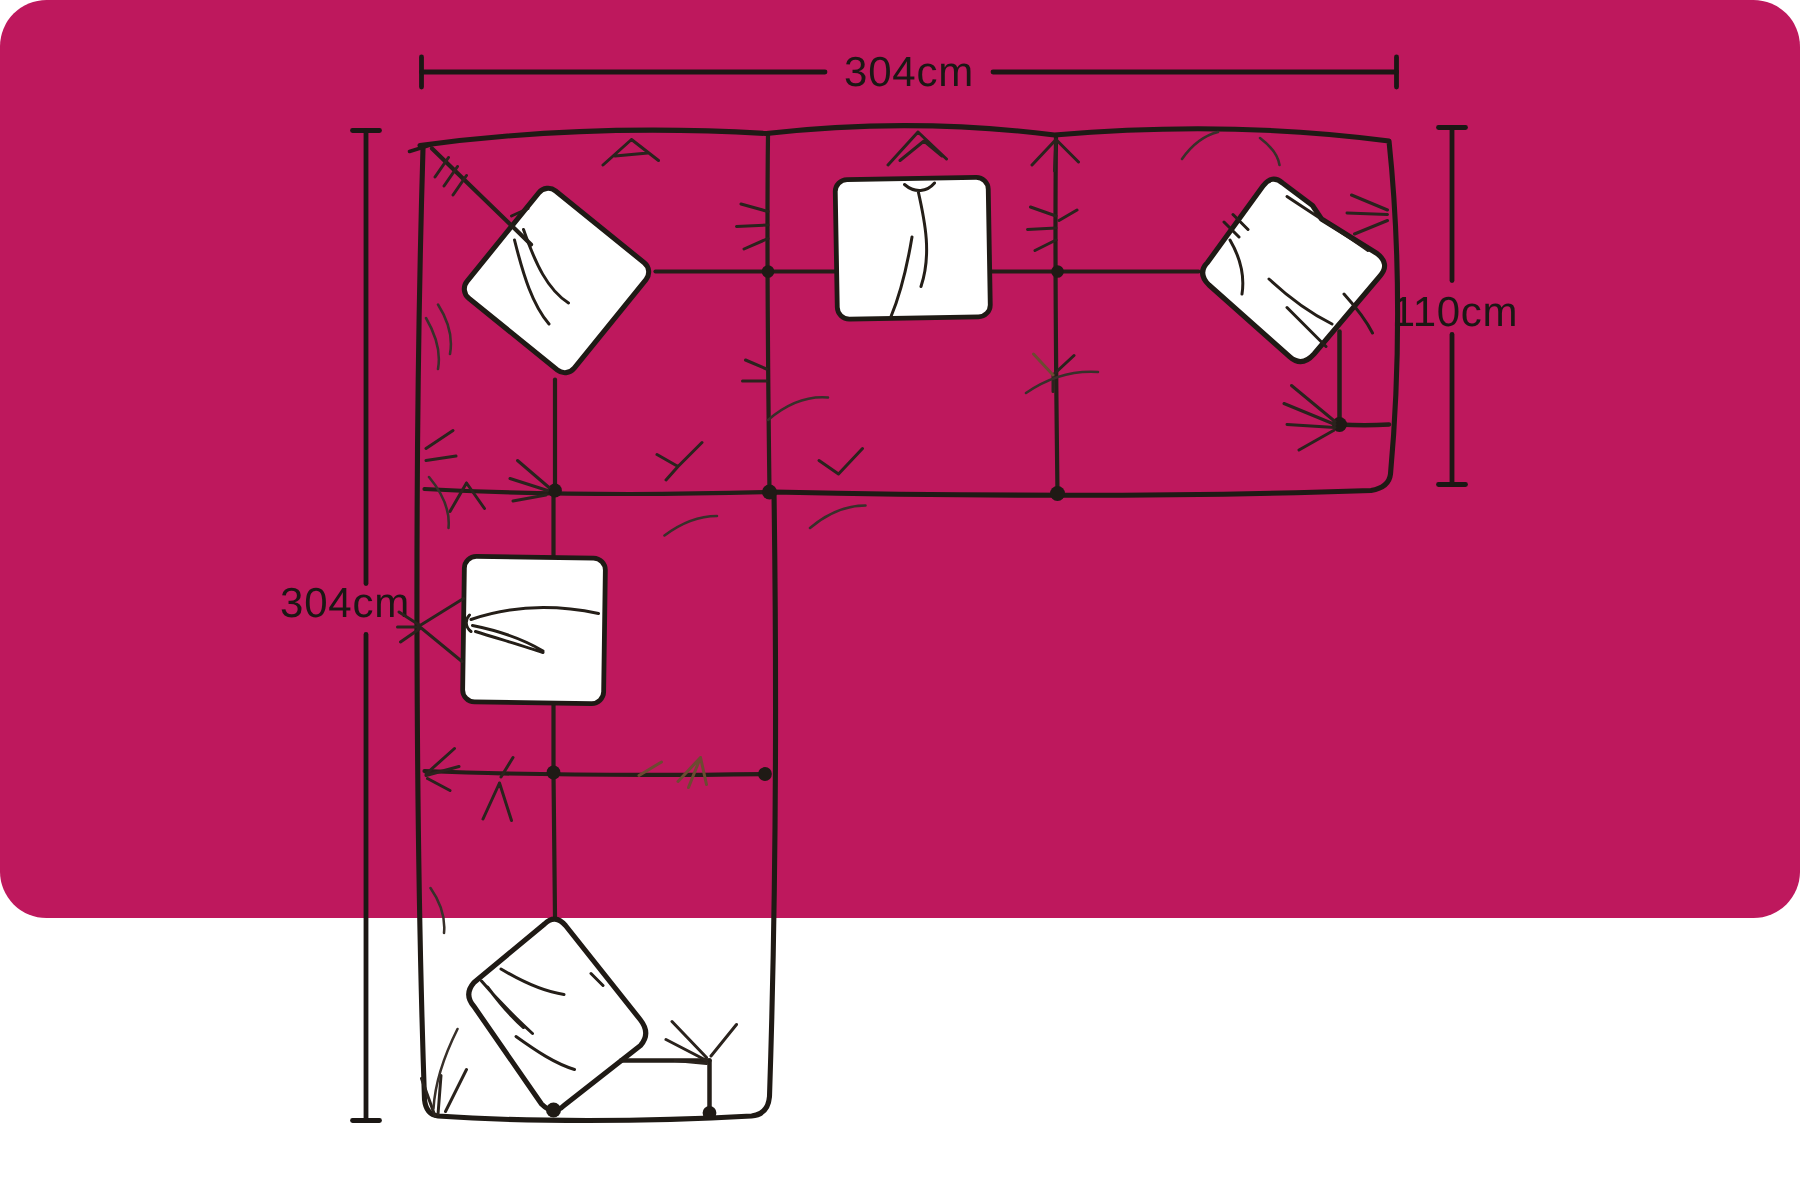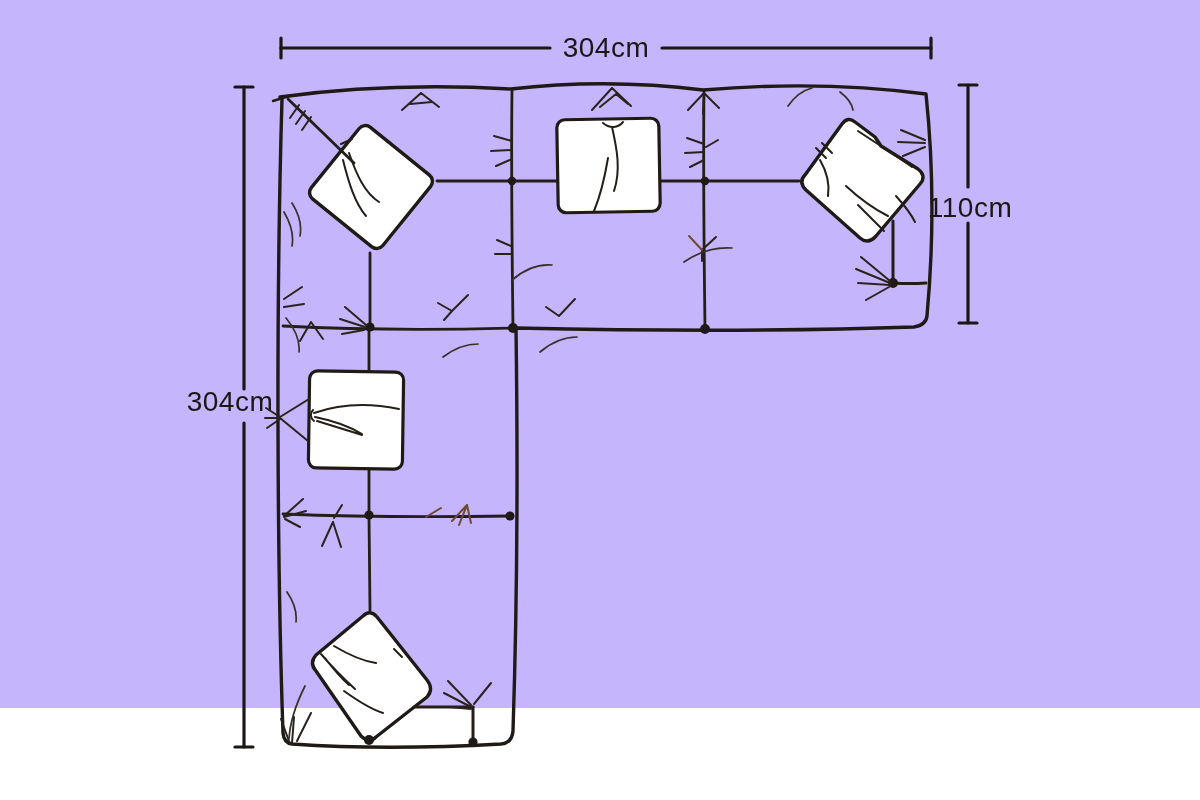--- a/index.html
+++ b/index.html
@@ -7,22 +7,23 @@
     padding: 0;
     background: #ffffff;
     width: 1200px;
     height: 800px;
     overflow: hidden;
     font-family: "Liberation Sans", "DejaVu Sans", sans-serif;
   }
   .stage {
     position: relative;
     width: 1200px;
-    height: 708px;
-    background: #c4b5fd;
+    height: 612px;
+    background: #be185d;
+    border-radius: 31px;
   }
   svg { display: block; }
   .dim-label {
     font-family: "Liberation Sans", "DejaVu Sans", sans-serif;
     font-size: 28px;
     letter-spacing: 0.5px;
     fill: #1b1714;
   }
 </style>
 </head>

